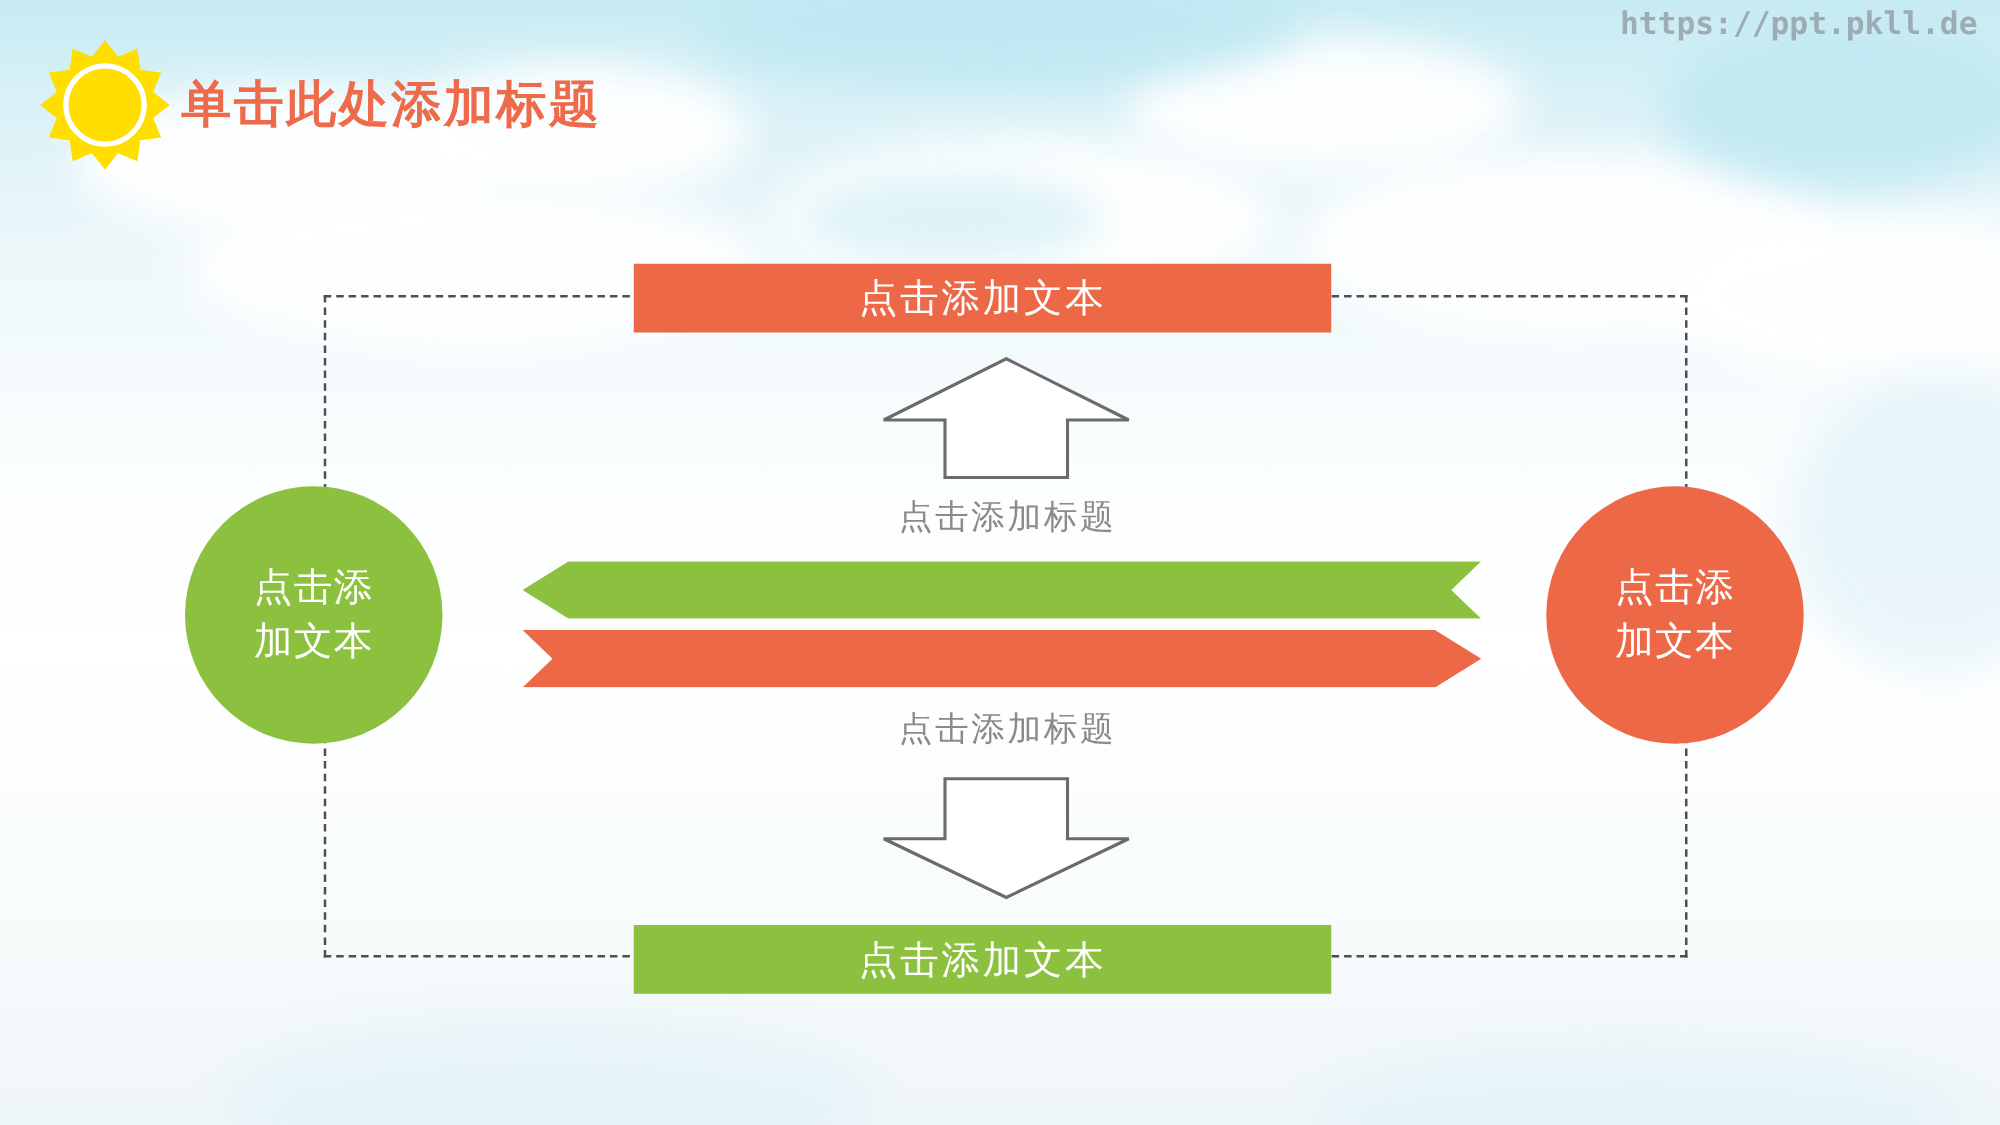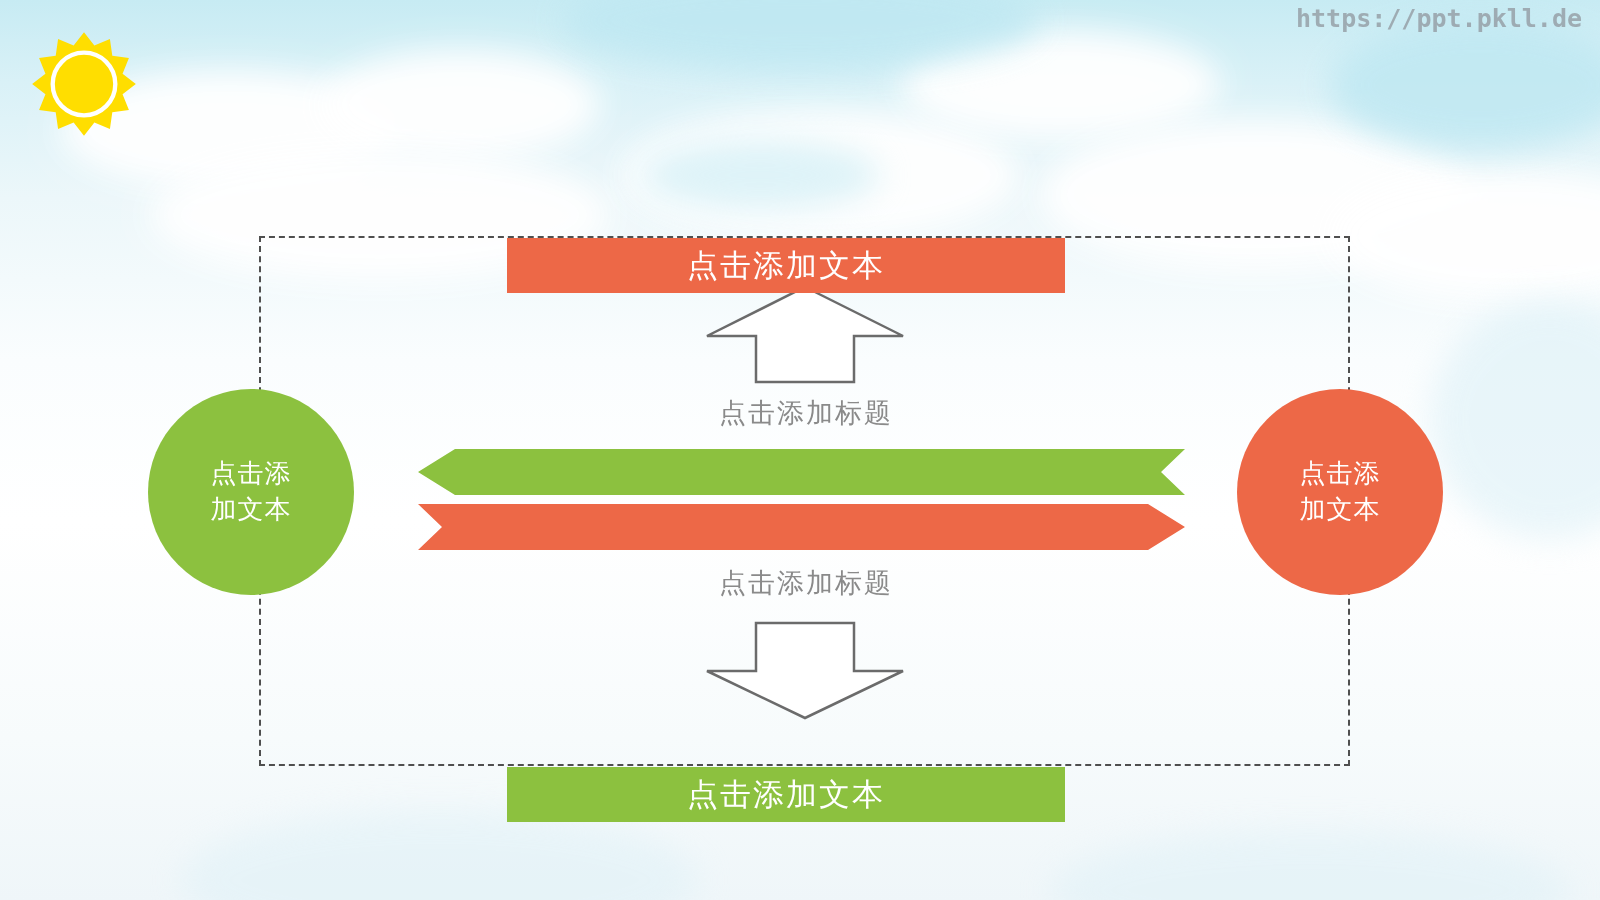--- a/index.html
+++ b/index.html
@@ -27,39 +27,39 @@
     text-decoration:none;
   }
 
   .dashed-rect{
     position:absolute;left:259px;top:236px;width:1091px;height:530px;
     border:2px dashed var(--dash_gray,#4F4F4F);box-sizing:border-box;z-index:1;
   }
 
   .banner{
     position:absolute;left:507px;width:558px;height:55px;z-index:3;
-    color:#fff;font-size:31px;line-height:55px;text-align:center;letter-spacing:2px;margin-top:27px;
+    color:#fff;font-size:31px;line-height:55px;text-align:center;letter-spacing:2px;
   }
   .banner-top{top:211px;background:var(--orange,#ED6847);}
   .banner-bottom{top:740px;background:var(--green,#8CC13F);}
 
   .ribbon{position:absolute;left:418px;width:767px;height:46px;z-index:2;}
   .ribbon-left{ 
     top:449px;background:var(--green,#8CC13F);
     clip-path:polygon(0 50%,37px 0,100% 0,calc(100% - 24px) 50%,100% 100%,37px 100%);
   }
   .ribbon-right{ 
     top:504px;background:var(--orange,#ED6847);
     clip-path:polygon(0 0,calc(100% - 37px) 0,100% 50%,calc(100% - 37px) 100%,0 100%,24px 50%);
   }
 
   .circle{
     position:absolute;top:389px;width:206px;height:206px;border-radius:50%;z-index:3;
     display:flex;flex-direction:column;align-items:center;justify-content:center;
-    color:#fff;font-size:26px;line-height:1.38;letter-spacing:1px;text-align:center;
+    color:#fff;font-size:31px;line-height:1.38;letter-spacing:1px;text-align:center;
   }
   .circle-left{left:148px;background:var(--green,#8CC13F);}
   .circle-right{left:1237px;background:var(--orange,#ED6847);}
 
   .caption{
     position:absolute;left:600px;width:412px;z-index:2;text-align:center;
     font-size:27px;color:var(--gray_text,#8A8A8A);letter-spacing:2px;
   }
   .caption-upper{top:395px;}
   .caption-lower{top:565px;}
@@ -85,20 +85,21 @@
   <div class="blob sky-patch" style="left:640px;top:140px;width:240px;height:70px;opacity:.5;"></div>
   <div class="blob sky-faint" style="left:1430px;top:300px;width:240px;height:240px;"></div>
   <div class="blob sky-faint" style="left:180px;top:810px;width:520px;height:140px;opacity:.4;"></div>
   <div class="blob sky-faint" style="left:1050px;top:830px;width:520px;height:120px;opacity:.4;"></div>
 
   <svg class="sun" viewBox="0 0 100 100">
     <polygon fill="var(--sun_yellow,#FFDE00)" points="98,50 85.7,59.6 91.6,74 76.2,76.2 74,91.6 59.6,85.7 50,98 40.4,85.7 26,91.6 23.8,76.2 8.4,74 14.3,59.6 2,50 14.3,40.4 8.4,26 23.8,23.8 26,8.4 40.4,14.3 50,2 59.6,14.3 74,8.4 76.2,23.8 91.6,26 85.7,40.4"></polygon>
     <circle cx="50" cy="50" r="29" fill="none" stroke="#ffffff" stroke-width="4"></circle>
   </svg>
 
+  <div class="page-title">单击此处添加标题</div>
 
   <a class="watermark">https://ppt.pkll.de</a>
 
   <div class="dashed-rect"></div>
 
   <div class="banner banner-top">点击添加文本</div>
   <div class="banner banner-bottom">点击添加文本</div>
 
   <div class="ribbon ribbon-left"></div>
   <div class="ribbon ribbon-right"></div>

